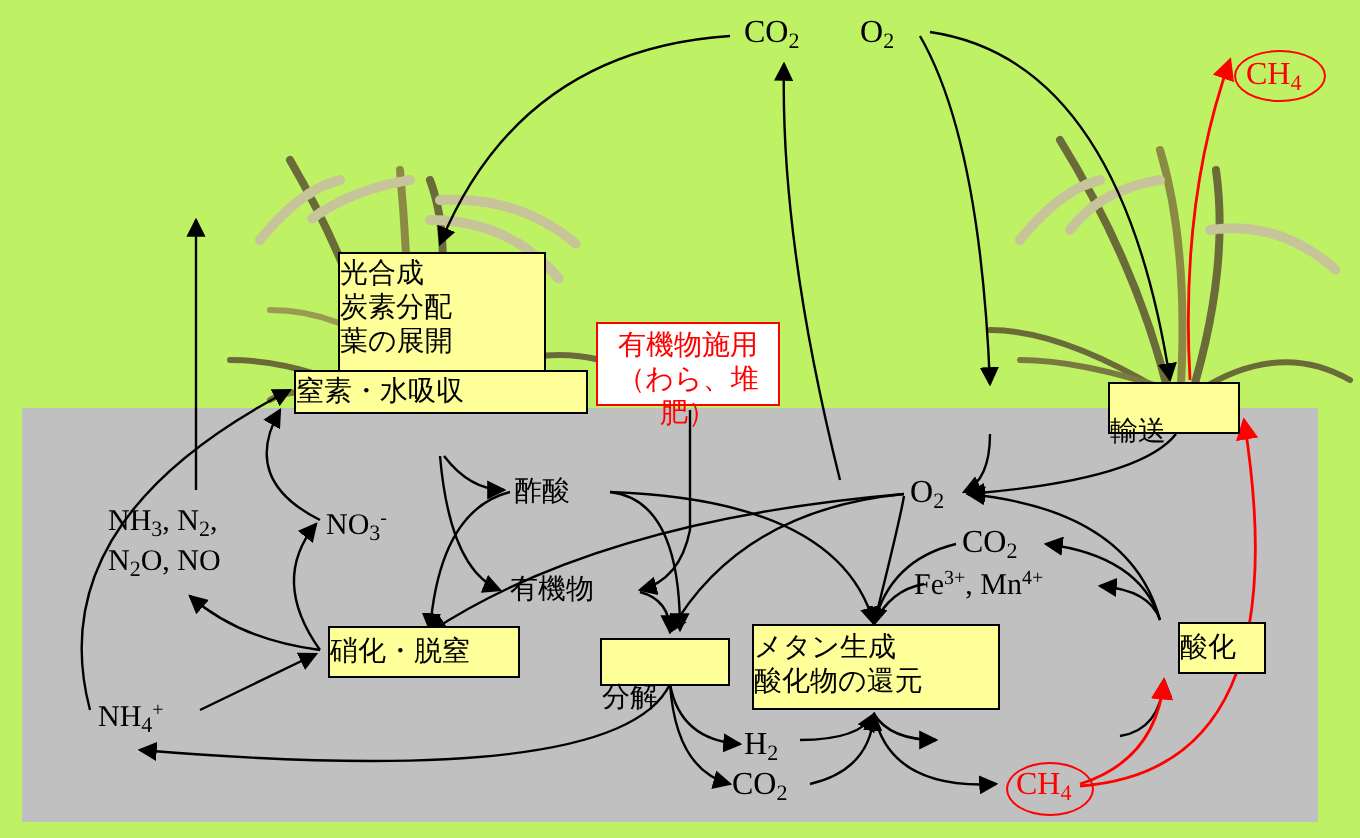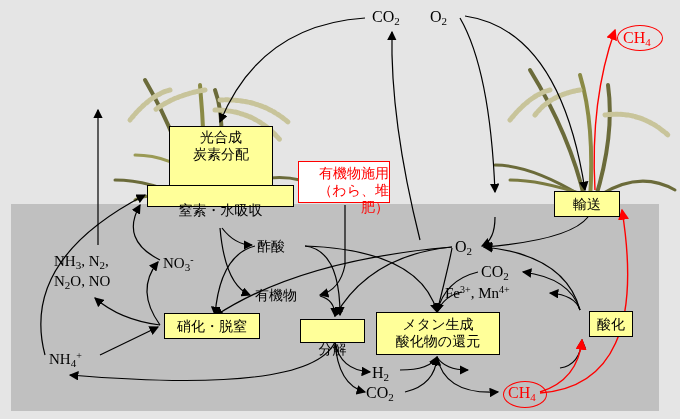--- a/index.html
+++ b/index.html
@@ -1,27 +1,27 @@
 <!DOCTYPE html>
 <html><head>
 <meta charset="utf-8">
 <style>
   html, body { margin:0; padding:0; background:#ffffff; }
-  #stage { position:relative; width:680px; height:419px; overflow:hidden; background:#e5e5e5;
+  #stage { position:relative; width:680px; height:419px; overflow:hidden; background:#bef264;
            font-family:"DejaVu Sans","Liberation Sans",sans-serif; }
   #soil { position:absolute; left:11px; top:204px; width:648px; height:207px; background:#c0c0c0; }
   #arrows { position:absolute; left:0; top:0; width:680px; height:419px; }
   .box { position:absolute; background:#ffff99; border:1px solid #000; color:#000;
-         font-size:14px; line-height:17px; text-align:center; box-sizing:border-box; }
+         font-size:14px; line-height:17px; box-sizing:border-box; }
   .lbl { position:absolute; color:#000; font-family:"Liberation Serif","DejaVu Serif",serif;
          font-size:16px; line-height:18px; white-space:nowrap; }
   .jp { font-family:Liberation Mono, monospace; font-size:14px; }
   .red { color:#ff0000; }
   .redbox { position:absolute; border:1px solid #ff0000; background:#ffffff; color:#ff0000;
-            font-size:14px; line-height:17px; text-align:right; box-sizing:border-box; }
+            font-size:14px; line-height:17px; text-align:center; box-sizing:border-box; }
   .ellipse { position:absolute; border:1.5px solid #ff0000; border-radius:50%; box-sizing:border-box; }
   sub { font-size:11px; vertical-align:-3px; line-height:0; }
   sup { font-size:10px; vertical-align:5px; line-height:0; }
   .plant { position:absolute; }
 </style>
 </head>
 <body>
 
 <div id="stage">
   <div id="soil"></div>
@@ -110,47 +110,48 @@
   </svg>
 
   <div class="lbl" style="left:372px;top:8px"><span>CO</span><sub>2</sub></div>
   <div class="lbl" style="left:430px;top:8px"><span>O</span><sub>2</sub></div>
   <div class="ellipse" style="left:617px;top:25px;width:46px;height:26px"></div>
   <div class="lbl red" style="left:623px;top:29px"><span>CH</span><sub>4</sub></div>
 
   <div class="box" style="left:169px;top:126px;width:104px;height:60px;padding-top:2px">
     <div>光合成</div>
     <div>炭素分配</div>
+    <div>葉の展開</div>
   </div>
-  <div class="box" style="left:147px;top:185px;width:147px;height:22px;padding-top:16px">
+  <div class="box" style="left:147px;top:185px;width:147px;height:22px;padding-top:2px">
     <span>窒素・水吸収</span>
   </div>
 
   <div class="redbox" style="left:298px;top:161px;width:92px;height:42px;padding-top:3px">
     <div>有機物施用</div>
     <div>（わら、堆肥）</div>
   </div>
 
-  <div class="box" style="left:554px;top:191px;width:66px;height:26px;padding-top:4px"><span>輸送</span></div>
+  <div class="box" style="left:554px;top:191px;width:66px;height:26px;padding-top:16px"><span>輸送</span></div>
   <div class="box" style="left:164px;top:313px;width:96px;height:26px;padding-top:4px"><span>硝化・脱窒</span></div>
   <div class="box" style="left:300px;top:319px;width:65px;height:24px;padding-top:21px"><span>分解</span></div>
   <div class="box" style="left:376px;top:312px;width:124px;height:43px;padding-top:3px">
     <div>メタン生成</div>
     <div>酸化物の還元</div>
   </div>
   <div class="box" style="left:589px;top:311px;width:44px;height:26px;padding-top:4px"><span>酸化</span></div>
 
   <div class="lbl" style="left:54px;top:252px;font-size:15px">
     <div><span>NH</span><sub>3</sub><span>, N</span><sub>2</sub><span>,</span></div>
     <div style="margin-top:2px"><span>N</span><sub>2</sub><span>O, NO</span></div>
   </div>
   <div class="lbl" style="left:163px;top:254px;font-size:15px"><span>NO</span><sub>3</sub><sup>-</sup></div>
   <div class="lbl" style="left:49px;top:350px;font-size:15px"><span>NH</span><sub>4</sub><sup>+</sup></div>
   <div class="lbl jp" style="left:257px;top:238px"><span>酢酸</span></div>
   <div class="lbl jp" style="left:255px;top:287px"><span>有機物</span></div>
   <div class="lbl" style="left:455px;top:238px"><span>O</span><sub>2</sub></div>
   <div class="lbl" style="left:481px;top:263px"><span>CO</span><sub>2</sub></div>
-  <div class="lbl" style="left:445px;top:284px;font-size:15px"><span>Fe</span><sup>3+</sup><span>, Mn</span><sup>4+</sup></div>
+  <div class="lbl" style="left:457px;top:284px;font-size:15px"><span>Fe</span><sup>3+</sup><span>, Mn</span><sup>4+</sup></div>
   <div class="lbl" style="left:372px;top:364px"><span>H</span><sub>2</sub></div>
   <div class="lbl" style="left:366px;top:384px"><span>CO</span><sub>2</sub></div>
   <div class="ellipse" style="left:503px;top:381px;width:44px;height:27px"></div>
   <div class="lbl red" style="left:508px;top:384px"><span>CH</span><sub>4</sub></div>
 </div>
 
 </body></html>

